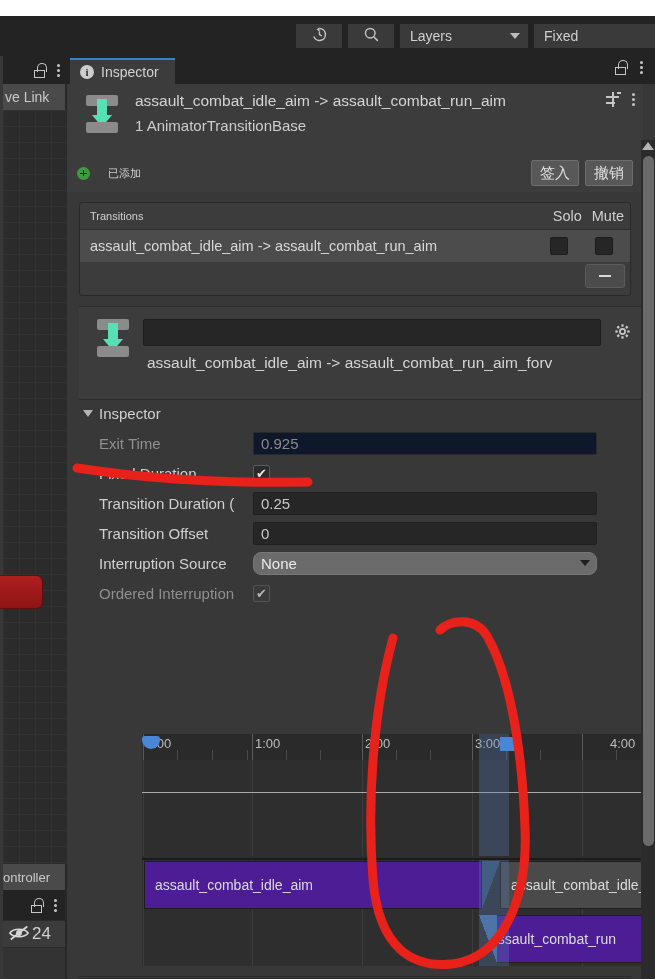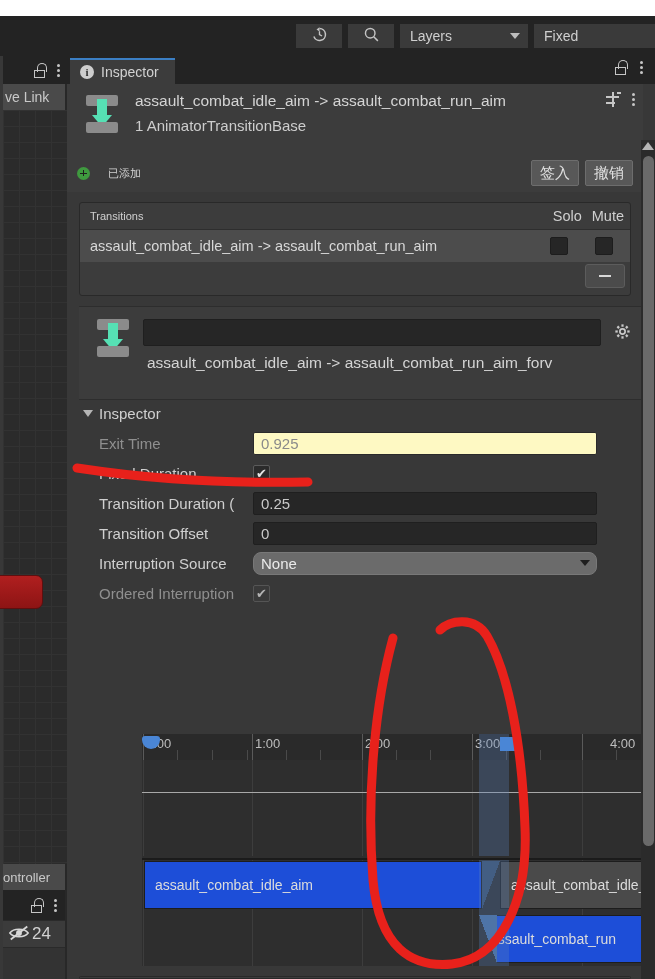--- a/index.html
+++ b/index.html
@@ -280,21 +280,21 @@
     width: 172px; flex: none; white-space: nowrap; overflow: hidden;
   }
   .prow .plabel.link { color: #63a6e6; padding-left: 0; }
   .prow .plabel.dim { color: #8f8f8f; }
   .prow .plabel.indent { padding-left: 18px; width: 154px; }
   .pfield {
     height: 23px; background: #262626; border: 1px solid #1f1f1f; border-radius: 2px;
     color: #c9c9c9; font-size: 15px; display: flex; align-items: center;
     padding-left: 7px; box-sizing: border-box; width: 344px;
   }
-  .pfield.dim { color: #8a8a8a; background: #fef9c3; border-color: #2a2a2a; text-align: center; }
+  .pfield.dim { color: #8a8a8a; background: #0f172a; border-color: #2a2a2a; text-align: center; }
   .pdrop {
     height: 23px; width: 344px; background: #6b6b6b; border: 1px solid #787878;
     border-radius: 8px; color: #eaeaea; font-size: 15px;
     display: flex; align-items: center; padding: 0 6px 0 7px; box-sizing: border-box;
   }
   .pdrop .caret2 {
     margin-left: auto; width: 0; height: 0;
     border-left: 5px solid transparent; border-right: 5px solid transparent;
     border-top: 6px solid #1f1f1f;
   }
@@ -345,21 +345,21 @@
     background: #2e2e2e; overflow: hidden;
     border-top: 2px solid #1b1b1b;
   }
   .clip {
     position: absolute; height: 48px; box-sizing: border-box;
     display: flex; align-items: center;
     font-size: 14px; color: #dcdcdc; padding-left: 10px;
     border: 1px solid #1d1d1d;
     white-space: nowrap; overflow: hidden;
   }
-  .clip.blue { background: #1d4ed8; }
+  .clip.blue { background: #4c1d95; }
   .clip.grey { background: #4a4a4a; }
   .clip-fade {
     position: absolute; top: 0; height: 48px; width: 18px;
     background: linear-gradient(to bottom right, #3a506b 50%, #2e2e2e 50%);
   }
   .playhead-band {
     position: absolute; top: 0; bottom: 0; width: 30px;
     background: rgba(90,130,190,0.30);
   }
   .ph-marker {

